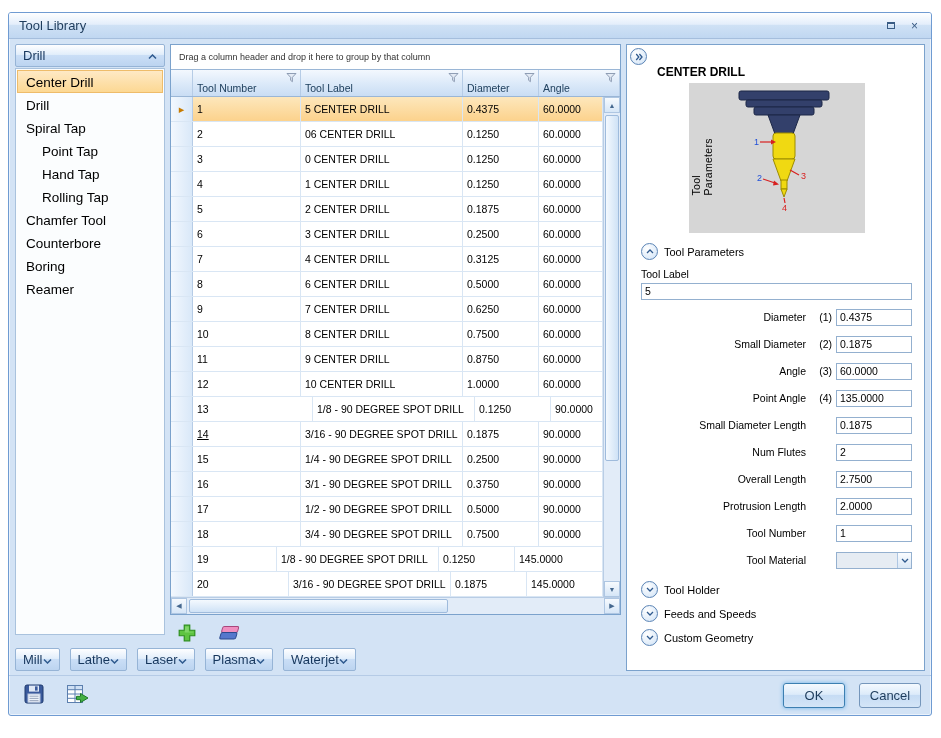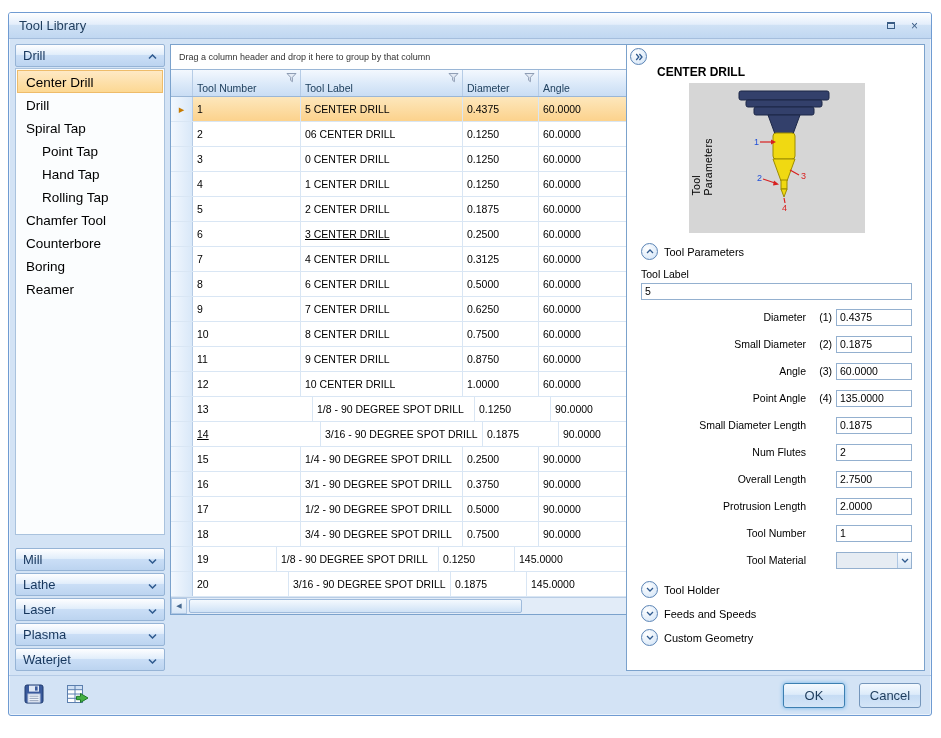--- a/index.html
+++ b/index.html
@@ -54,21 +54,21 @@
     font-size: 13.5px; color: #000; cursor: default;
     border: 1px solid transparent;
   }
   .side-item.indent { padding-left: 24px; }
   .side-item.selected {
     background: linear-gradient(#fee9c5, #fcd893);
     border-color: #eebc6a;
   }
 
   
-  .grid-panel { width: 451px; flex: 0 0 451px; display: flex; flex-direction: row; }
+  .grid-panel { width: 451px; flex: 0 0 451px; display: flex; flex-direction: column; }
   .grid-frame {
     height: 571px; flex: 0 0 571px; background: #fff;
     border: 1px solid #7ba2cc; display: flex; flex-direction: column;
   }
   .hint-bar {
     height: 24px; flex: 0 0 24px; background: #fff;
     display: flex; align-items: center; padding-left: 8px;
     font-size: 9px; color: #333;
   }
   .grid-header {
@@ -221,21 +221,21 @@
           <div class="side-item">Drill</div>
           <div class="side-item">Spiral Tap</div>
           <div class="side-item indent">Point Tap</div>
           <div class="side-item indent">Hand Tap</div>
           <div class="side-item indent">Rolling Tap</div>
           <div class="side-item">Chamfer Tool</div>
           <div class="side-item">Counterbore</div>
           <div class="side-item">Boring</div>
           <div class="side-item">Reamer</div>
         </div>
-      <div id="sidebar-collapsed" style="display:flex;flex-direction:column;gap:2px;margin-top:12px;">
+      <div id="sidebar-collapsed" style="display:flex;flex-direction:row;gap:10px;margin-top:12px;">
           <div class="acc-header">
             <span class="lbl">Mill</span>
             <span><svg width="9" height="6" viewBox="0 0 9 6">
                 <polyline points="1,1.5 4.5,5 8,1.5" fill="none" stroke="#2f5a8f" stroke-width="1.5"></polyline>
               </svg></span>
           </div>
           <div class="acc-header">
             <span class="lbl">Lathe</span>
             <span><svg width="9" height="6" viewBox="0 0 9 6">
                 <polyline points="1,1.5 4.5,5 8,1.5" fill="none" stroke="#2f5a8f" stroke-width="1.5"></polyline>
@@ -327,21 +327,21 @@
               <div class="grow">
                 <div class="gcell sel-col"></div>
                 <div class="gcell" style="width: 108px;">5</div>
                 <div class="gcell" style="width: 162px;">2  CENTER DRILL</div>
                 <div class="gcell" style="width: 76px;">0.1875</div>
                 <div class="gcell" style="flex: 1 1 0%;">60.0000</div>
               </div>
               <div class="grow">
                 <div class="gcell sel-col"></div>
                 <div class="gcell" style="width: 108px;">6</div>
-                <div class="gcell" style="width: 162px; text-decoration: underline;">3  CENTER DRILL</div>
+                <div class="gcell" style="width: 162px;">3  CENTER DRILL</div>
                 <div class="gcell" style="width: 76px;">0.2500</div>
                 <div class="gcell" style="flex: 1 1 0%;">60.0000</div>
               </div>
               <div class="grow">
                 <div class="gcell sel-col"></div>
                 <div class="gcell" style="width: 108px;">7</div>
                 <div class="gcell" style="width: 162px;">4  CENTER DRILL</div>
                 <div class="gcell" style="width: 76px;">0.3125</div>
                 <div class="gcell" style="flex: 1 1 0%;">60.0000</div>
               </div>
@@ -382,21 +382,21 @@
               </div>
               <div class="grow">
                 <div class="gcell sel-col"></div>
                 <div class="gcell" style="width: 120px;">13</div>
                 <div class="gcell" style="width: 162px;">1/8 -  90 DEGREE SPOT DRILL</div>
                 <div class="gcell" style="width: 76px;">0.1250</div>
                 <div class="gcell" style="flex: 1 1 0%;">90.0000</div>
               </div>
               <div class="grow">
                 <div class="gcell sel-col"></div>
-                <div class="gcell" style="width: 128px; text-decoration: underline;">14</div>
+                <div class="gcell" style="width: 108px; text-decoration: underline;">14</div>
                 <div class="gcell" style="width: 162px;">3/16 -  90 DEGREE SPOT DRILL</div>
                 <div class="gcell" style="width: 76px;">0.1875</div>
                 <div class="gcell" style="flex: 1 1 0%;">90.0000</div>
               </div>
               <div class="grow">
                 <div class="gcell sel-col"></div>
                 <div class="gcell" style="width: 108px;">15</div>
                 <div class="gcell" style="width: 162px;">1/4 -  90 DEGREE SPOT DRILL</div>
                 <div class="gcell" style="width: 76px;">0.2500</div>
                 <div class="gcell" style="flex: 1 1 0%;">90.0000</div>

